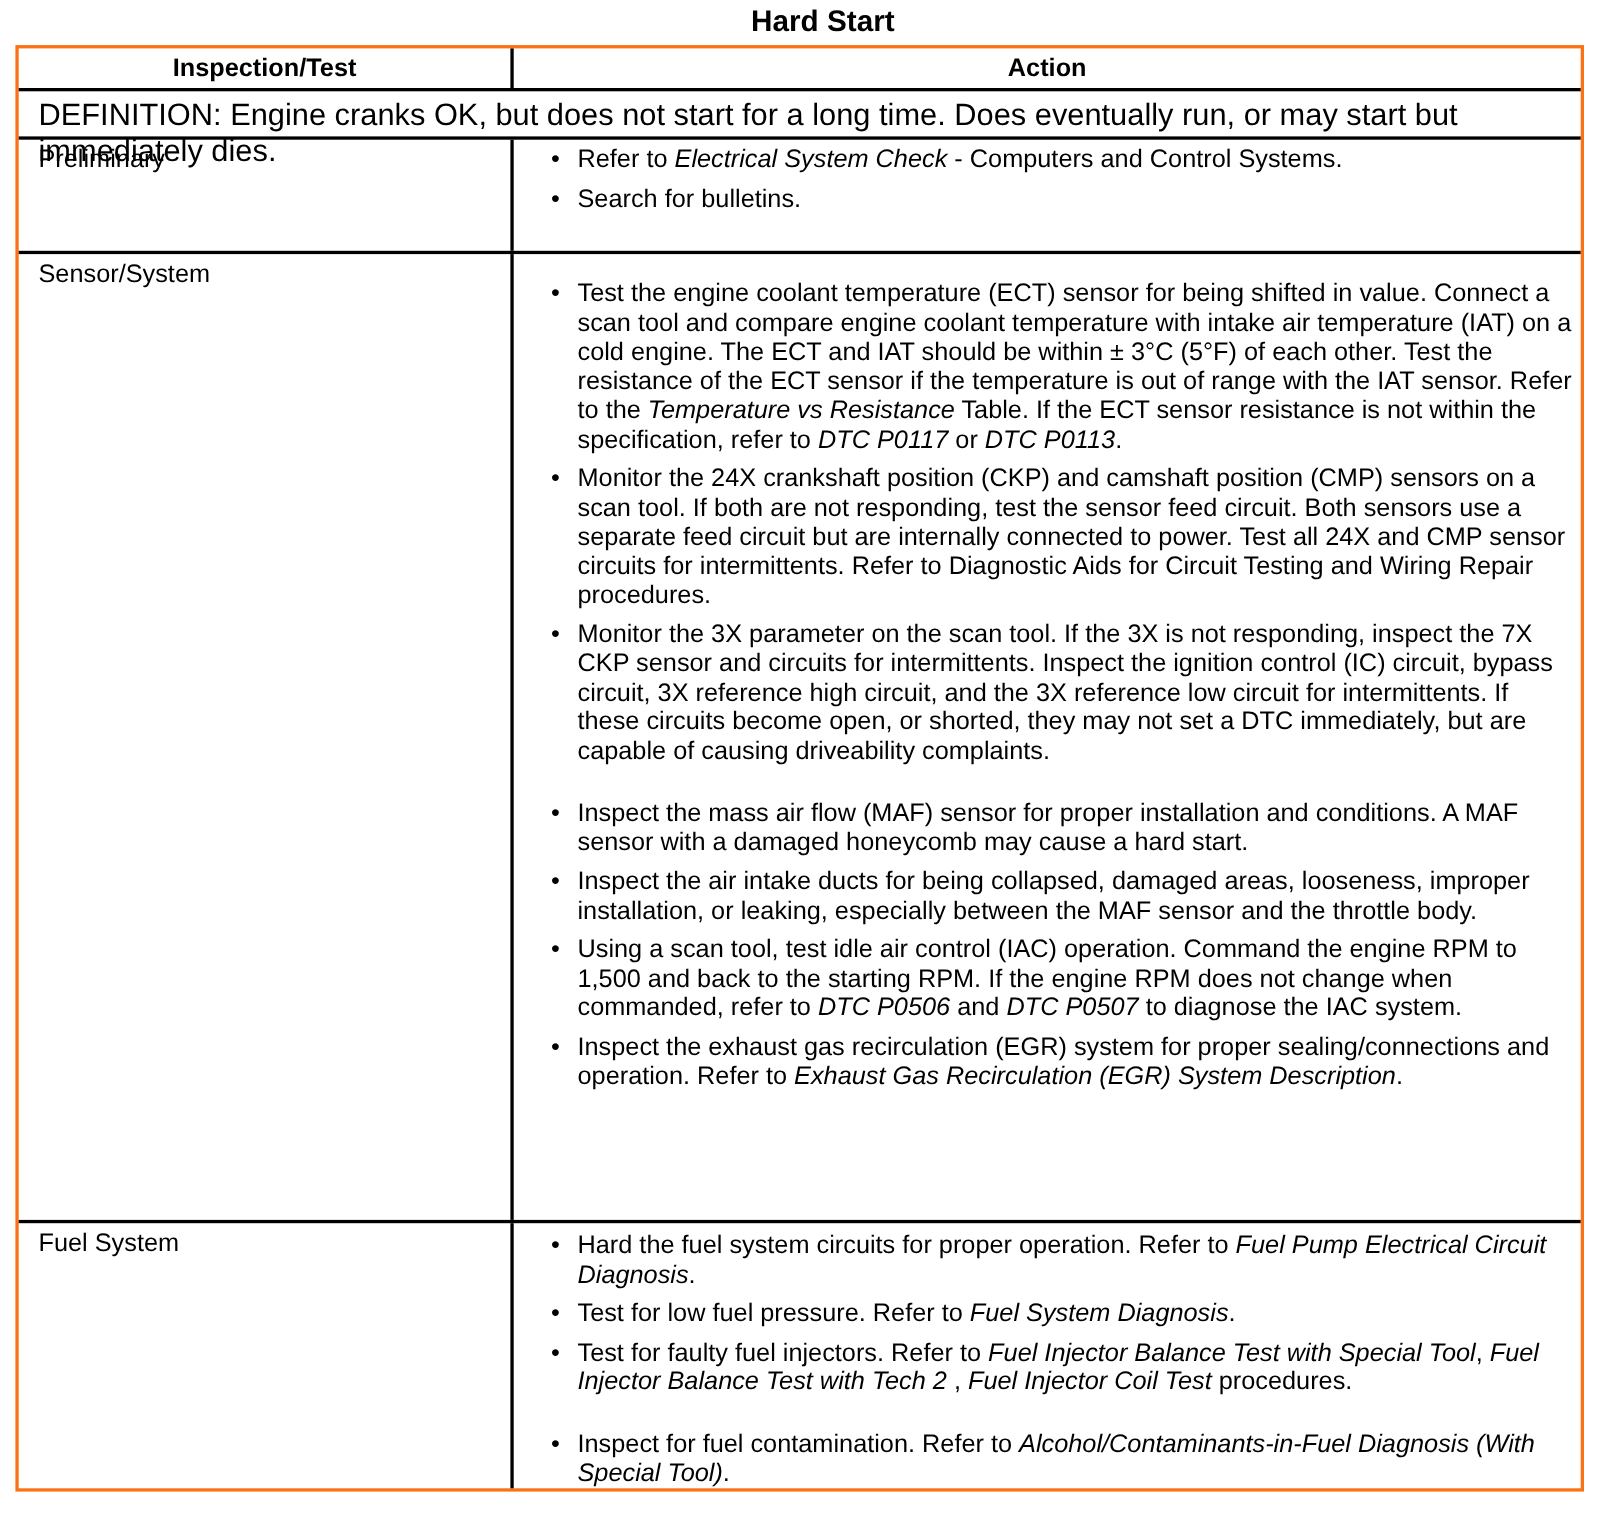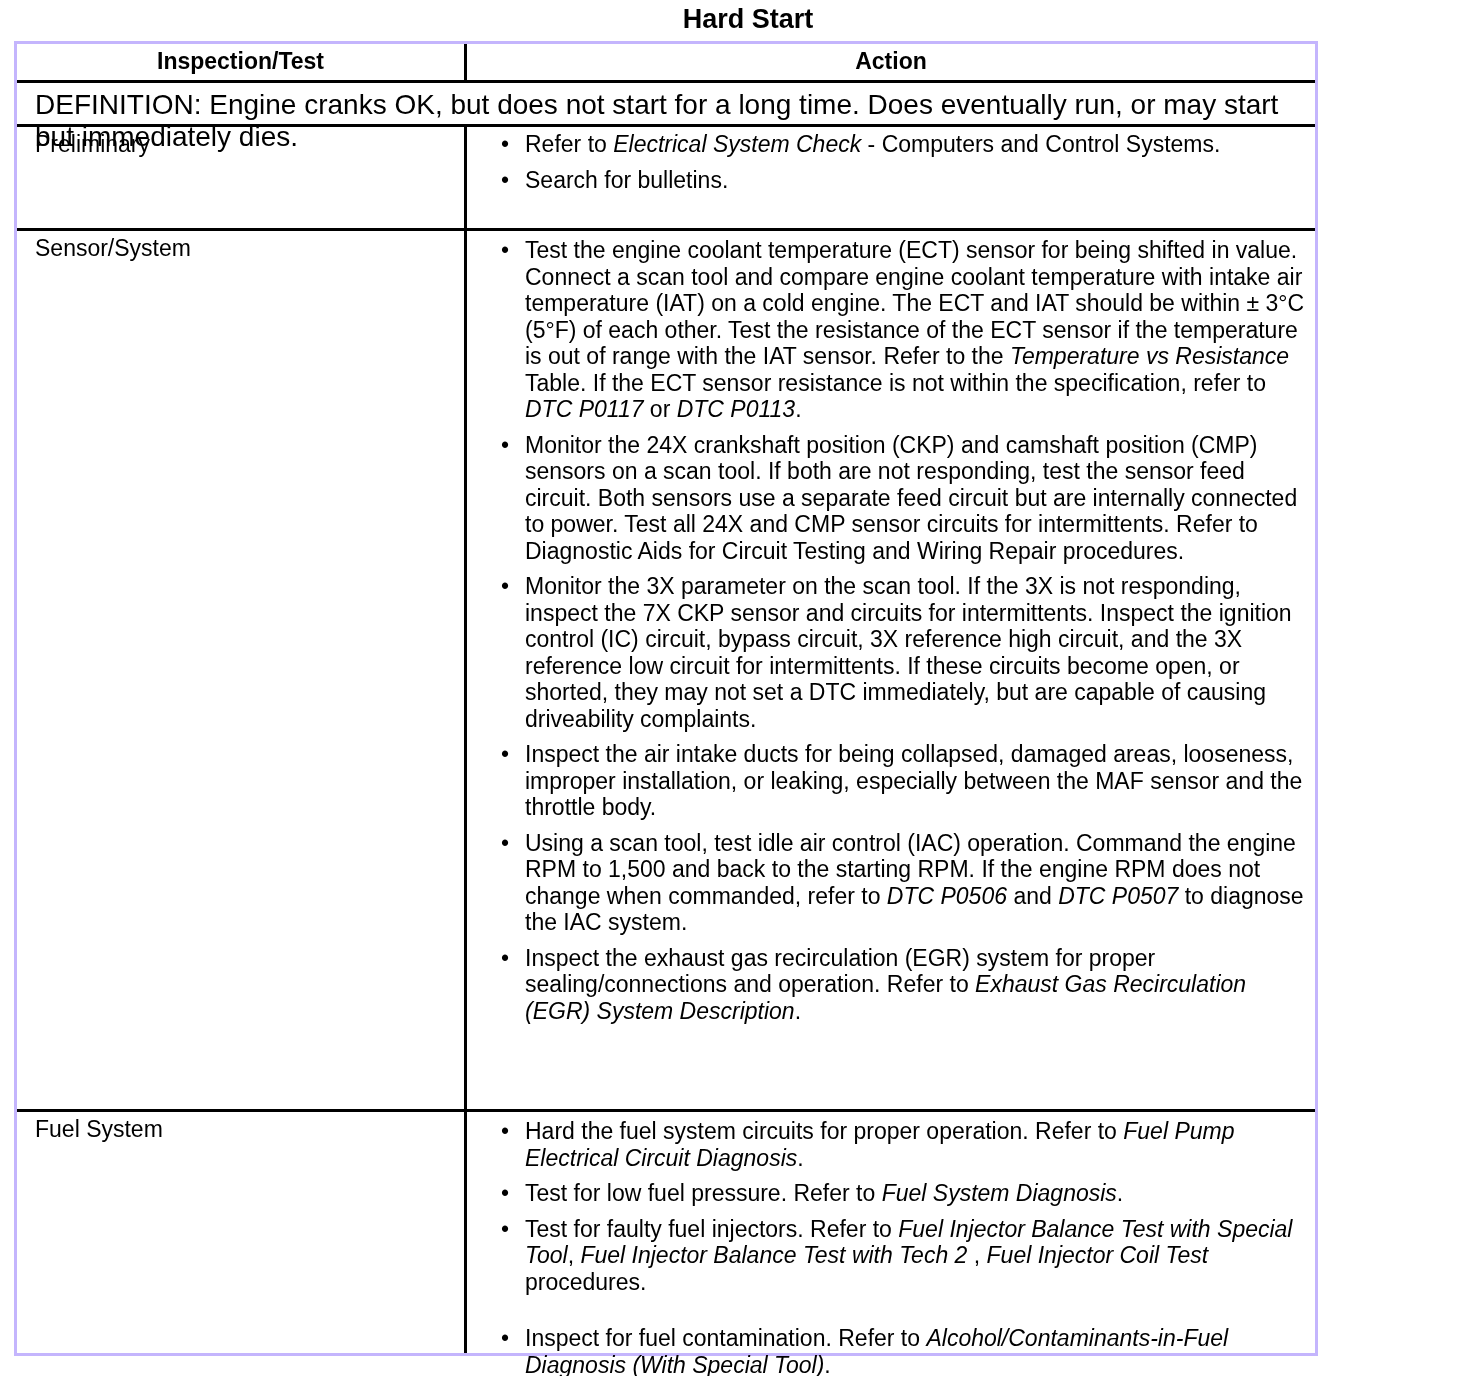--- a/index.html
+++ b/index.html
@@ -5,22 +5,22 @@
   html, body { margin: 0; padding: 0; background: #ffffff; }
   body {
     width: 1472px; height: 1376px; position: relative; overflow: hidden;
     font-family: "Liberation Sans", sans-serif; color: #000;
   }
   .title {
     position: absolute; top: 4px; left: 12px; width: 1472px; text-align: center;
     font-weight: bold; font-size: 27px; letter-spacing: 0px;
   }
   .tbl {
-    position: absolute; left: 14px; top: 41px; width: 1304px;
-    border: 3px solid #c4b5fd; box-sizing: border-box;
+    position: absolute; left: 14px; top: 41px; width: 1426px;
+    border: 3px solid #f97316; box-sizing: border-box;
   }
   .row { display: flex; border-top: 3px solid #000; box-sizing: border-box; }
   .row.first { border-top: none; }
   .c1 { width: 450px; box-sizing: border-box; border-right: 3px solid #000; padding: 4px 0 0 18px; font-size: 23px; }
   .c2 { flex: 1; box-sizing: border-box; padding: 0 8px 0 32px; font-size: 23px; line-height: 26.5px; }
   .hdr .c1, .hdr .c2 { text-align: center; font-weight: bold; font-size: 23px; padding: 4px 0 6px 0; }
   .hdr { height: 36px; }
   .def { padding: 6px 0 4px 18px; font-size: 28px; height: 31px; box-sizing: content-box; }
   ul { list-style: none; margin: 0; padding: 0; }
   li { position: relative; padding-left: 26px; margin-bottom: 9px; }
@@ -50,25 +50,26 @@
     <div class="c2 prelim" style="padding-top:4px">
       <ul>
         <li><span>Refer to </span><i>Electrical System Check</i><span> - Computers and Control Systems.</span></li>
         <li><span>Search for bulletins.</span></li>
       </ul>
     </div>
   </div>
 
   <div class="row" style="height:881px">
     <div class="c1">Sensor/System</div>
-    <div class="c2" style="padding-top:6px">
+    <div class="c2" style="padding-top:22px">
       <ul>
         <li><span>Test the engine coolant temperature (ECT) sensor for being shifted in value. Connect a scan tool and compare engine coolant temperature with intake air temperature (IAT) on a cold engine. The ECT and IAT should be within ± 3°C (5°F) of each other. Test the resistance of the ECT sensor if the temperature is out of range with the IAT sensor. Refer to the </span><i>Temperature vs Resistance</i><span> Table. If the ECT sensor resistance is not within the specification, refer to </span><i>DTC P0117</i><span> or </span><i>DTC P0113</i><span>.</span></li>
         <li><span>Monitor the 24X crankshaft position (CKP) and camshaft position (CMP) sensors on a scan tool. If both are not responding, test the sensor feed circuit. Both sensors use a separate feed circuit but are internally connected to power. Test all 24X and CMP sensor circuits for intermittents. Refer to Diagnostic Aids for Circuit Testing and Wiring Repair procedures.</span></li>
         <li><span>Monitor the 3X parameter on the scan tool. If the 3X is not responding, inspect the 7X CKP sensor and circuits for intermittents. Inspect the ignition control (IC) circuit, bypass circuit, 3X reference high circuit, and the 3X reference low circuit for intermittents. If these circuits become open, or shorted, they may not set a DTC immediately, but are capable of causing driveability complaints.</span></li>
+        <li class="gap"><span>Inspect the mass air flow (MAF) sensor for proper installation and conditions. A MAF sensor with a damaged honeycomb may cause a hard start.</span></li>
         <li><span>Inspect the air intake ducts for being collapsed, damaged areas, looseness, improper installation, or leaking, especially between the MAF sensor and the throttle body.</span></li>
         <li><span>Using a scan tool, test idle air control (IAC) operation. Command the engine RPM to 1,500 and back to the starting RPM. If the engine RPM does not change when commanded, refer to </span><i>DTC P0506</i><span> and </span><i>DTC P0507</i><span> to diagnose the IAC system.</span></li>
         <li><span>Inspect the exhaust gas recirculation (EGR) system for proper sealing/connections and operation. Refer to </span><i>Exhaust Gas Recirculation (EGR) System Description</i><span>.</span></li>
       </ul>
     </div>
   </div>
 
   <div class="row" style="height:244px">
     <div class="c1">Fuel System</div>
     <div class="c2" style="padding-top:6px">

